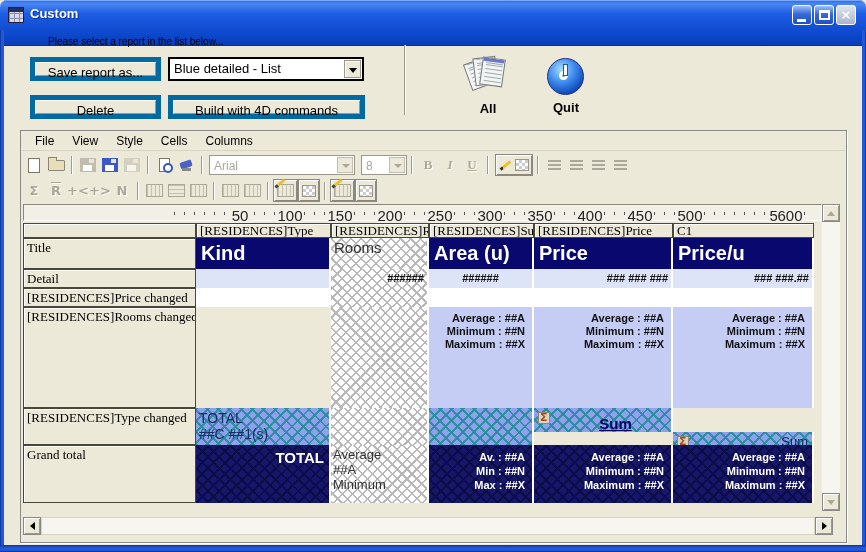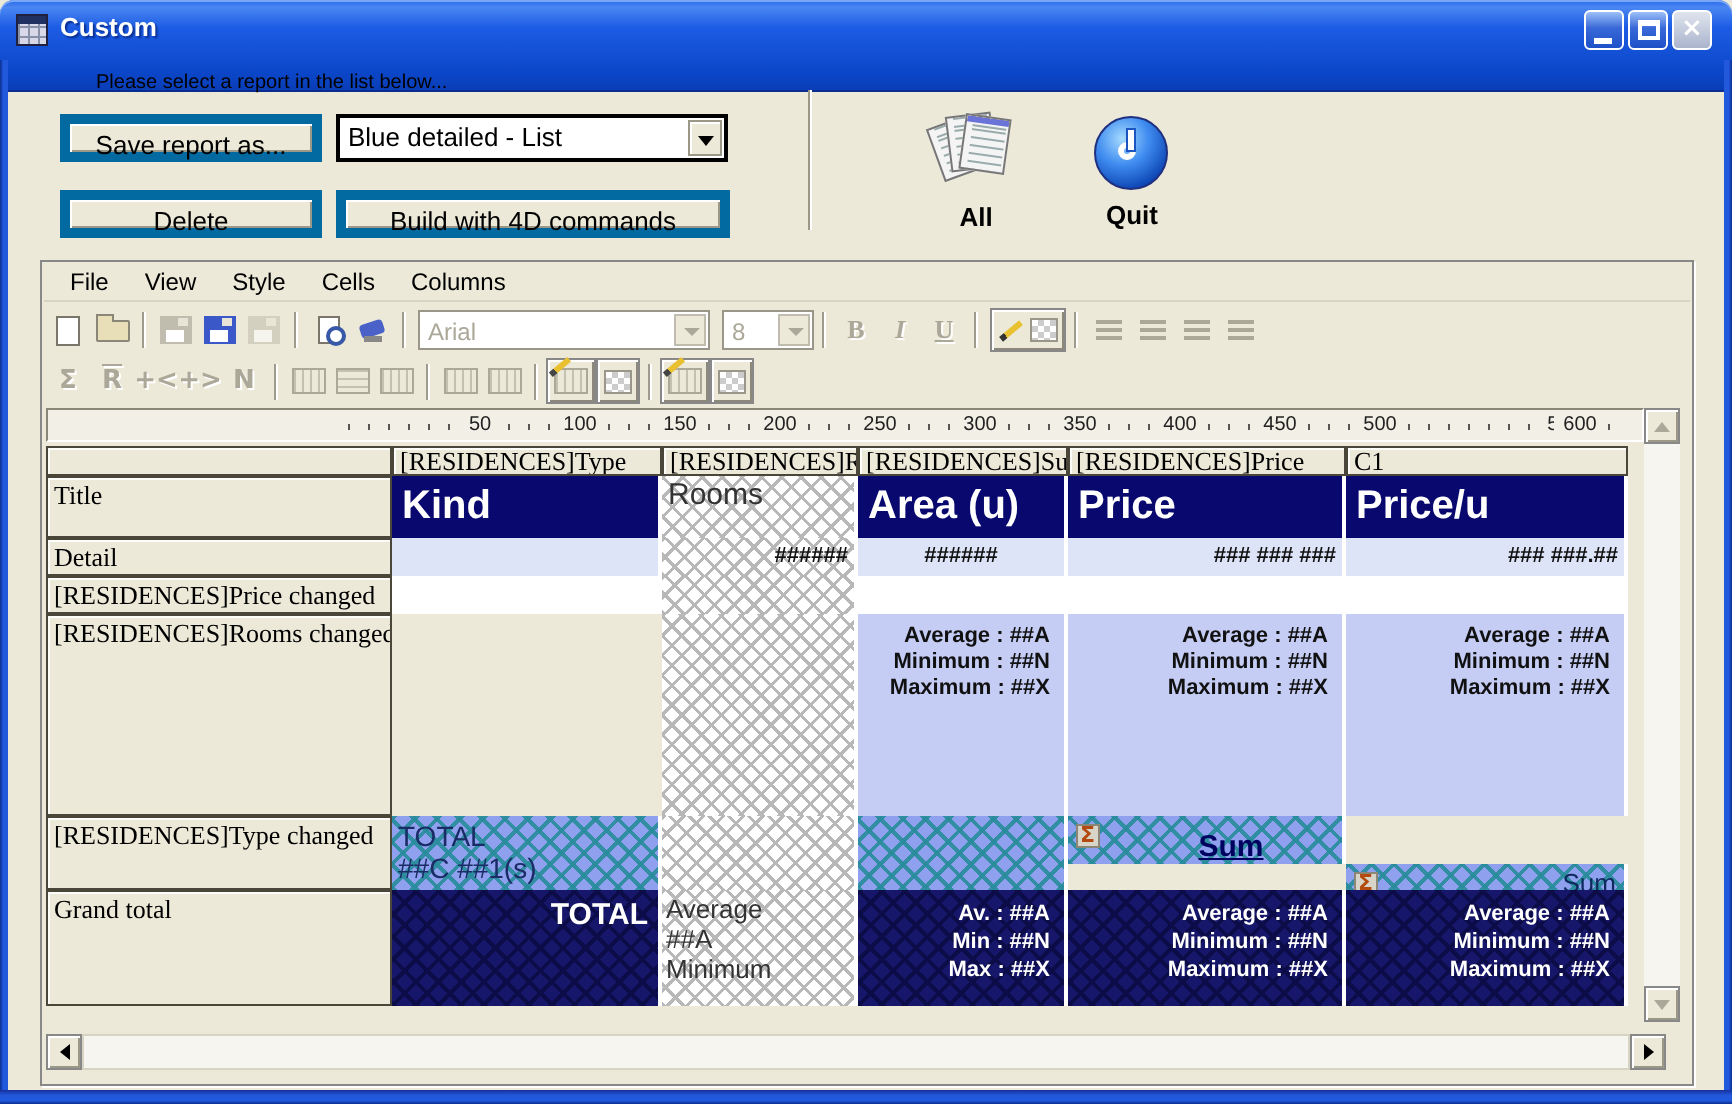--- a/index.html
+++ b/index.html
@@ -98,21 +98,21 @@
   .grid-ic { width:17px; height:13px; border:1px solid #aca899; background:repeating-linear-gradient(to right,#c4c0b2 0 1px,transparent 1px 4px); }
   .pengrid { position:relative; }
   .pengrid:after { content:""; position:absolute; left:-4px; top:-3px; width:12px; height:3px;
     background:linear-gradient(to right,#444 0 3px,#e8c030 3px); transform:rotate(-40deg); }
   .grp-btn { height:23px; padding:0 3px; }
 
   
   .ruler { left:2px; top:73px; width:799px; height:17px; background:#f2f0e6; border:1px solid; border-color:#8a8678 #fff #fff #8a8678; }
   .ruler-ticks { position:absolute; left:150px; right:8px; top:7px; height:3px;
     background:repeating-linear-gradient(to right,#555 0 1px,transparent 1px 10px); }
-  .rlabel { position:absolute; top:2px; width:26px; text-align:center; font-size:10px; color:#222; background:#f2f0e6; }
+  .rlabel { position:absolute; top:2px; width:26px; text-align:center; font-size:15px; color:#222; background:#f2f0e6; }
 
   
   .sbtn { background:#ECE9D8; border:1px solid #888; box-shadow:inset 1px 1px 0 #fff, inset -1px -1px 0 #9c9888;
     display:flex; align-items:center; justify-content:center; }
   .vsb-up { left:801px; top:73px; width:18px; height:18px; }
   .vsb-track { left:801px; top:91px; width:18px; height:271px; background:#f6f5ef; }
   .vsb-down { left:801px; top:362px; width:18px; height:18px; }
   .hsb-left { left:2px; top:386px; width:18px; height:18px; }
   .hsb-track { left:20px; top:386px; width:774px; height:18px; background:#f6f5ef; border:1px solid #d8d4c4; }
   .hsb-right { left:794px; top:386px; width:18px; height:18px; }

